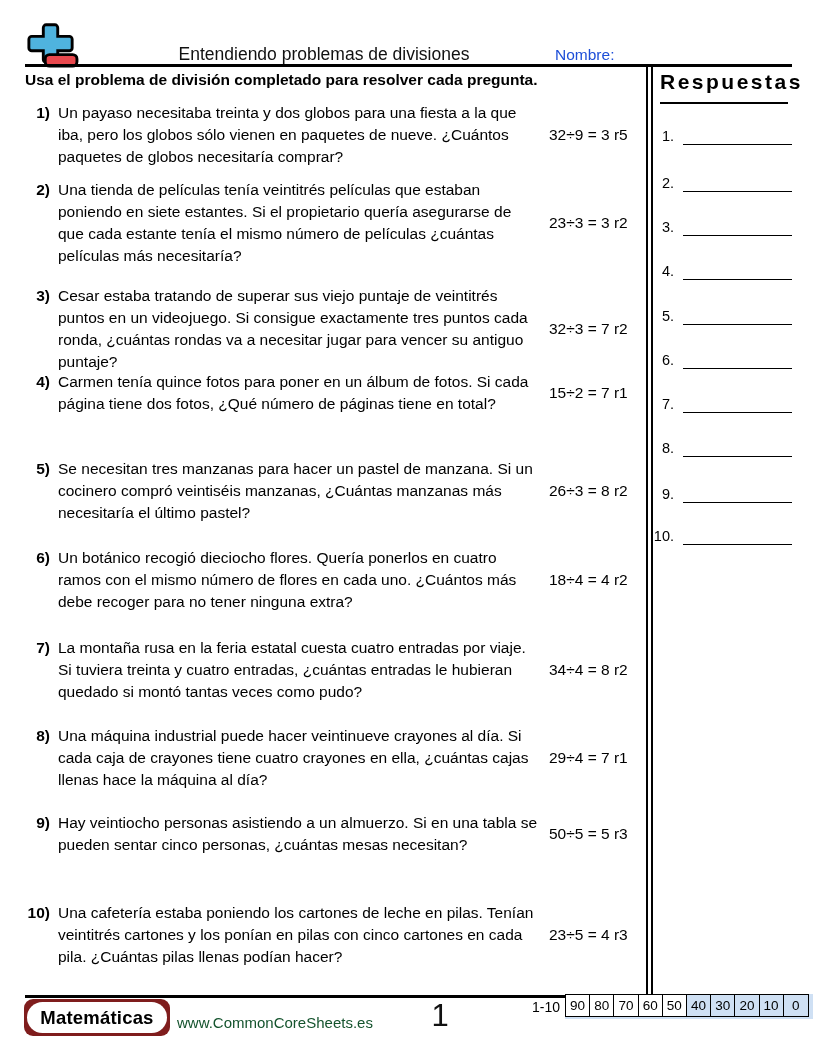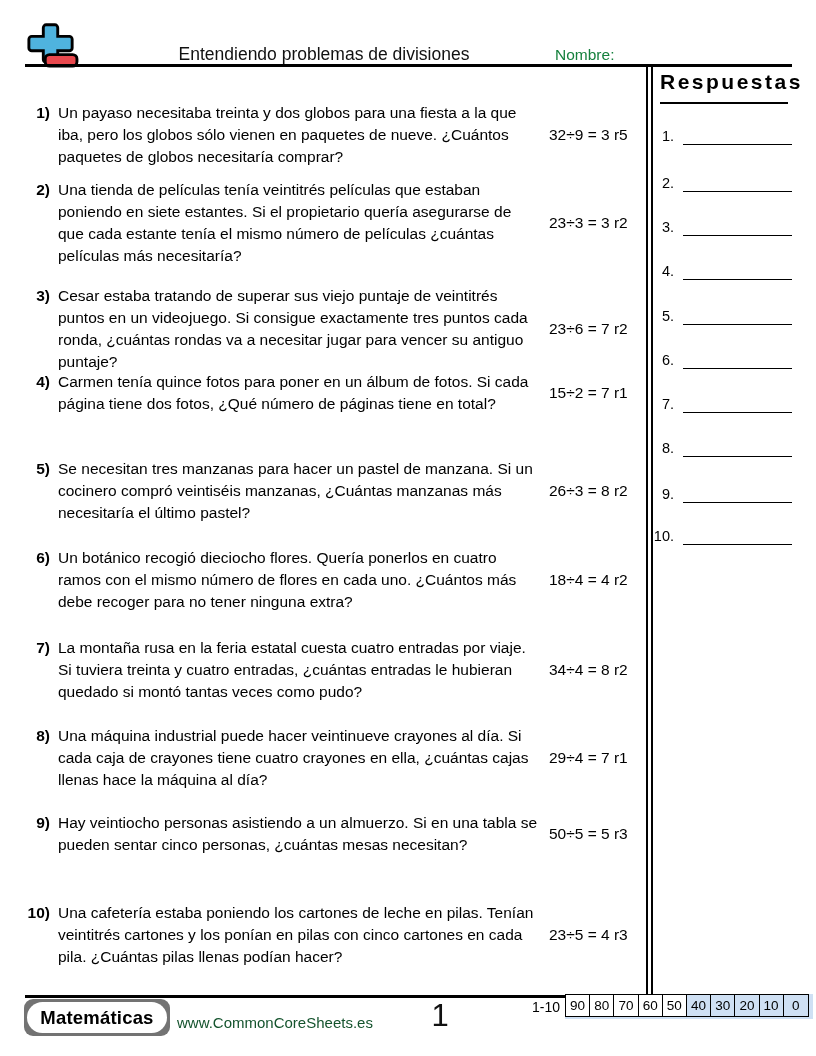--- a/index.html
+++ b/index.html
@@ -13,21 +13,21 @@
     overflow: hidden;
   }
 
   
   .logo { position: absolute; left: 22px; top: 20px; }
   .page-title {
     position: absolute; left: 0; top: 44px; width: 648px;
     text-align: center; font-size: 17.5px; color: #111;
   }
   .name-label {
-    position: absolute; left: 555px; top: 46px; font-size: 15.5px; color: #15803d;
+    position: absolute; left: 555px; top: 46px; font-size: 15.5px; color: #1d4ed8;
   }
   .header-rule {
     position: absolute; left: 25px; top: 64px; width: 767px; height: 3px;
     background: #000;
   }
   .instruction {
     position: absolute; left: 25px; top: 71px; width: 615px;
     font-size: 15.5px; font-weight: bold;
   }
 
@@ -66,21 +66,21 @@
     border-bottom: 1.6px solid #000;
   }
 
   
   .footer-rule {
     position: absolute; left: 25px; top: 995px; width: 541px; height: 3px;
     background: #000;
   }
   .subject-badge {
     position: absolute; left: 24px; top: 999px; width: 146px; height: 37px;
-    background: #737373; border-radius: 9px; padding: 3px;
+    background: #7f1d1d; border-radius: 9px; padding: 3px;
   }
   .subject-badge-inner {
     width: 100%; height: 100%; background: #fff; border-radius: 16px;
     display: flex; align-items: center; justify-content: center;
     font-size: 18.5px; font-weight: bold; letter-spacing: 0.2px;
   }
   .website {
     position: absolute; left: 177px; top: 1014px; font-size: 15px; color: #14532d;
   }
   .page-number {
@@ -111,20 +111,21 @@
 
 <div class="page">
 
   <svg class="logo" width="58" height="50" viewBox="0 0 60 52" aria-hidden="true">
     <path d="M25 5 h9 a3 3 0 0 1 3 3 v9 h12 a3 3 0 0 1 3 3 v9 a3 3 0 0 1 -3 3 H37 v9 a3 3 0 0 1 -3 3 h-9 a3 3 0 0 1 -3 -3 v-9 H10 a3 3 0 0 1 -3 -3 v-9 a3 3 0 0 1 3 -3 h12 V8 a3 3 0 0 1 3 -3 z" fill="var(--logo-plus, #4fb3de)" stroke="#000" stroke-width="3"></path>
     <rect x="24" y="36" width="33" height="12" rx="4.5" fill="var(--logo-minus, #e8484d)" stroke="#000" stroke-width="3"></rect>
   </svg>
   <div class="page-title">Entendiendo problemas de divisiones</div>
   <div class="name-label">Nombre:</div>
   <div class="header-rule"></div>
+  <div class="instruction">Usa el problema de división completado para resolver cada pregunta.</div>
 
   <div class="q" style="top:102px;height:66px">
     <span class="qnum">1)</span>
     <div class="qtext">Un payaso necesitaba treinta y dos globos para una fiesta a la que
 iba, pero los globos sólo vienen en paquetes de nueve. ¿Cuántos
 paquetes de globos necesitaría comprar?</div>
     <div class="qeq">32÷9 = 3 r5</div>
   </div>
   <div class="q" style="top:179px;height:88px">
     <span class="qnum">2)</span>
@@ -133,21 +134,21 @@
 que cada estante tenía el mismo número de películas ¿cuántas
 películas más necesitaría?</div>
     <div class="qeq">23÷3 = 3 r2</div>
   </div>
   <div class="q" style="top:285px;height:88px">
     <span class="qnum">3)</span>
     <div class="qtext">Cesar estaba tratando de superar sus viejo puntaje de veintitrés
 puntos en un videojuego. Si consigue exactamente tres puntos cada
 ronda, ¿cuántas rondas va a necesitar jugar para vencer su antiguo
 puntaje?</div>
-    <div class="qeq">23÷6 = 7 r2</div>
+    <div class="qeq">32÷3 = 7 r2</div>
   </div>
   <div class="q" style="top:371px;height:44px">
     <span class="qnum">4)</span>
     <div class="qtext">Carmen tenía quince fotos para poner en un álbum de fotos. Si cada
 página tiene dos fotos, ¿Qué número de páginas tiene en total?</div>
     <div class="qeq">15÷2 = 7 r1</div>
   </div>
   <div class="q" style="top:458px;height:66px">
     <span class="qnum">5)</span>
     <div class="qtext">Se necesitan tres manzanas para hacer un pastel de manzana. Si un

